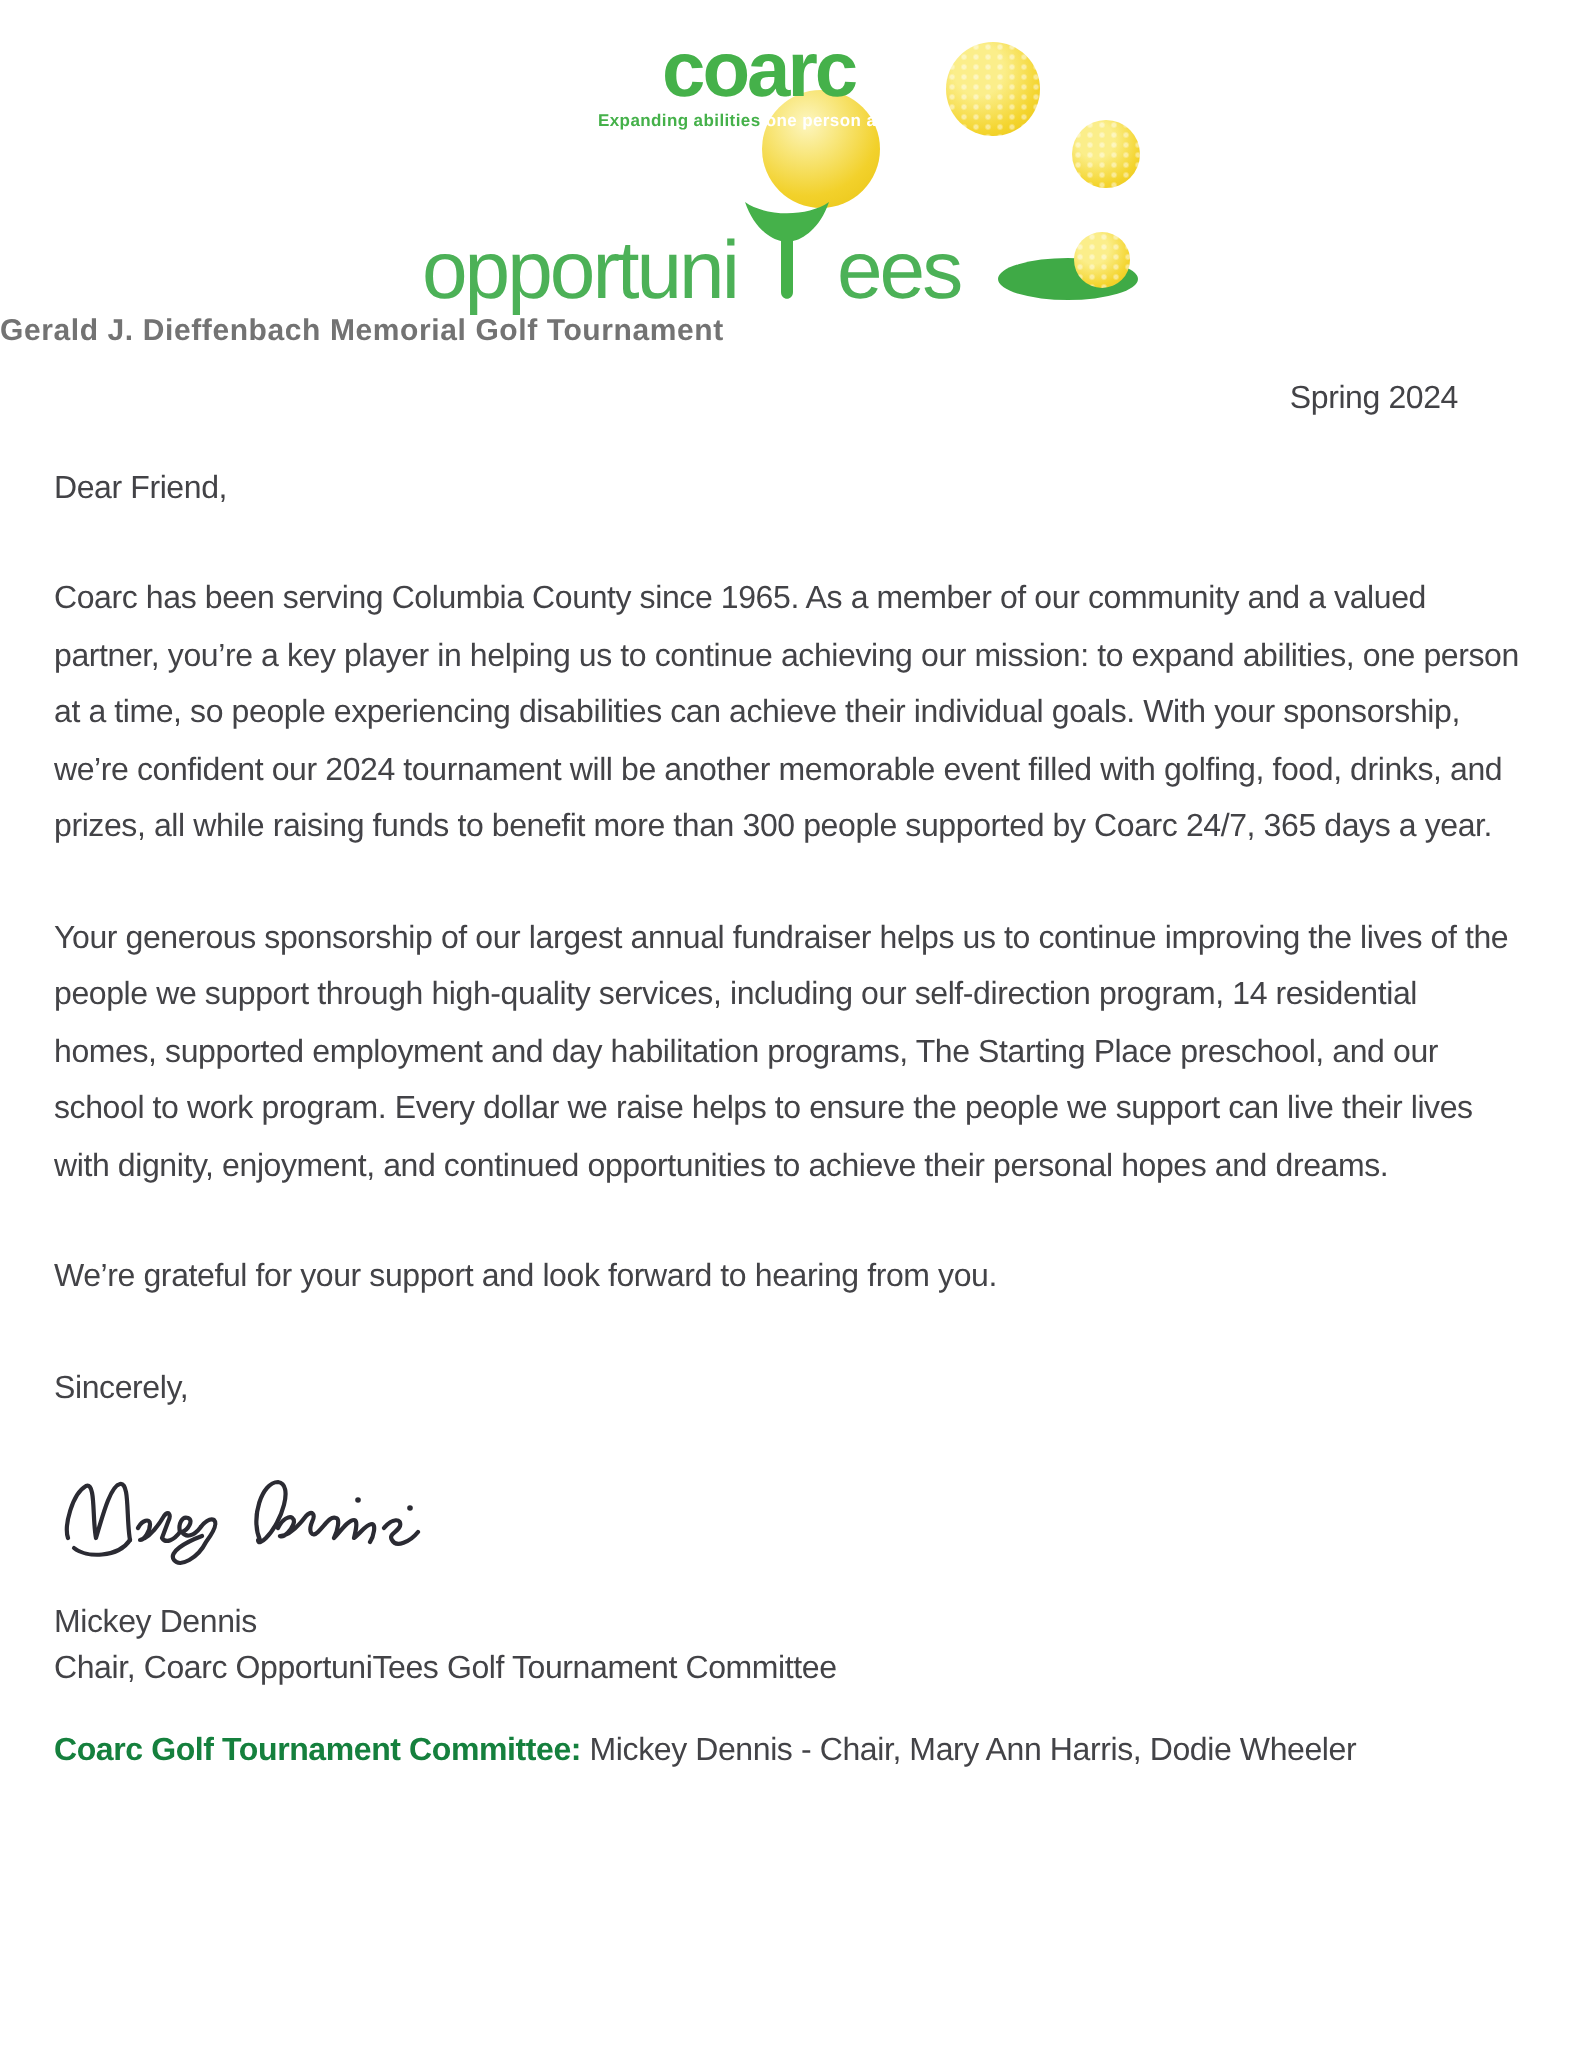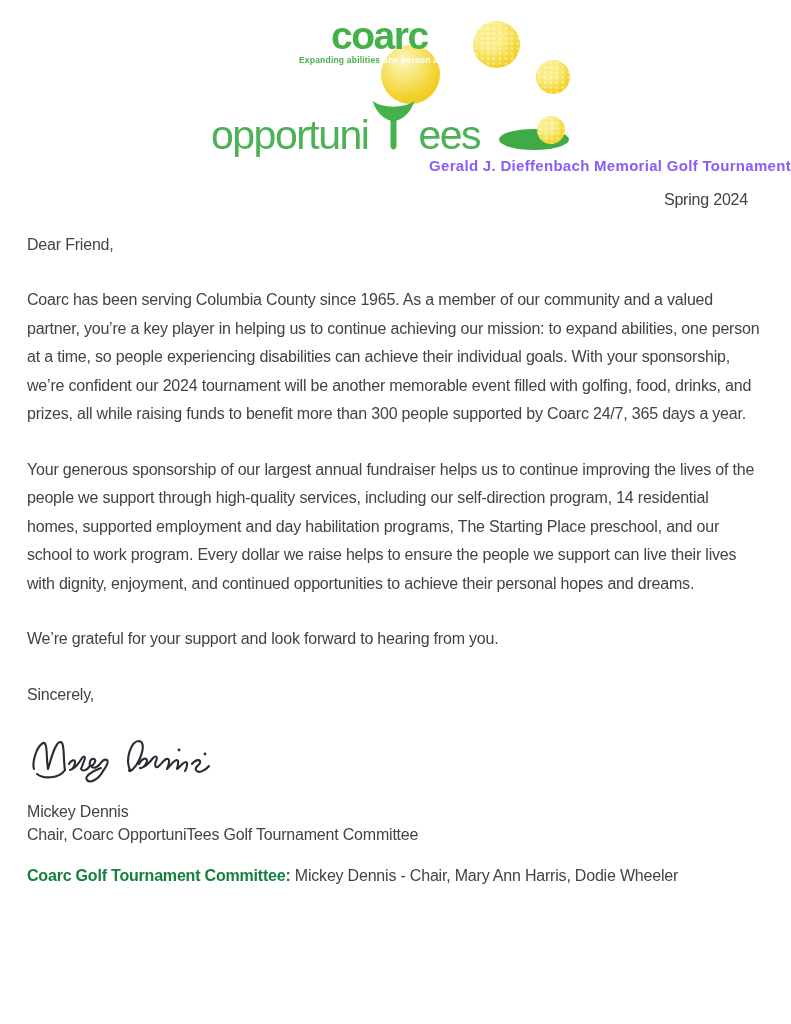--- a/index.html
+++ b/index.html
@@ -58,32 +58,32 @@
   .tee-svg { width: 45px; height: 55px; margin: 0 2px -1px 3px; display: block; }
 
   .green-patch {
     position: absolute; left: 499px; top: 129px; width: 70px; height: 21px;
     background: #3faa46; border-radius: 50%; z-index: 1;
   }
   .ball-3 { left: 537px; top: 116px; width: 28px; height: 28px; z-index: 2; }
 
   .tournament-subtitle {
     position: absolute; left: 0; top: 157px; width: 791px;
-    text-align: right; z-index: 2;
+    text-align: left; z-index: 2;
     font-size: 15px; font-weight: 700; letter-spacing: 0.3px;
-    color: #8b5cf6;
+    color: #737373;
   }
 
   
   .letter-body {
     position: absolute; top: 183px; left: 0; width: 791px;
     padding: 0 27px 0 27px;
     font-size: 16px; letter-spacing: -0.2px; line-height: 28.5px;
   }
-  .letter-date { text-align: right; margin: 3px 16px 16px 0; }
+  .letter-date { text-align: right; margin: 3px 35px 16px 0; }
   .letter-body p { margin: 0 0 27px 0; }
   .letter-body p.closing { margin-bottom: 20px; }
   .signature-svg { display: block; margin: 2px 0 0 2px; }
   .signer { margin-top: 17px; line-height: 23px; }
   .committee-line { margin: 0 0 20px 0 !important; }
   .committee-line strong { color: #15803d; }
   .committee-block { margin-top: 16px; }
 </style>
 </head>
 <body>

